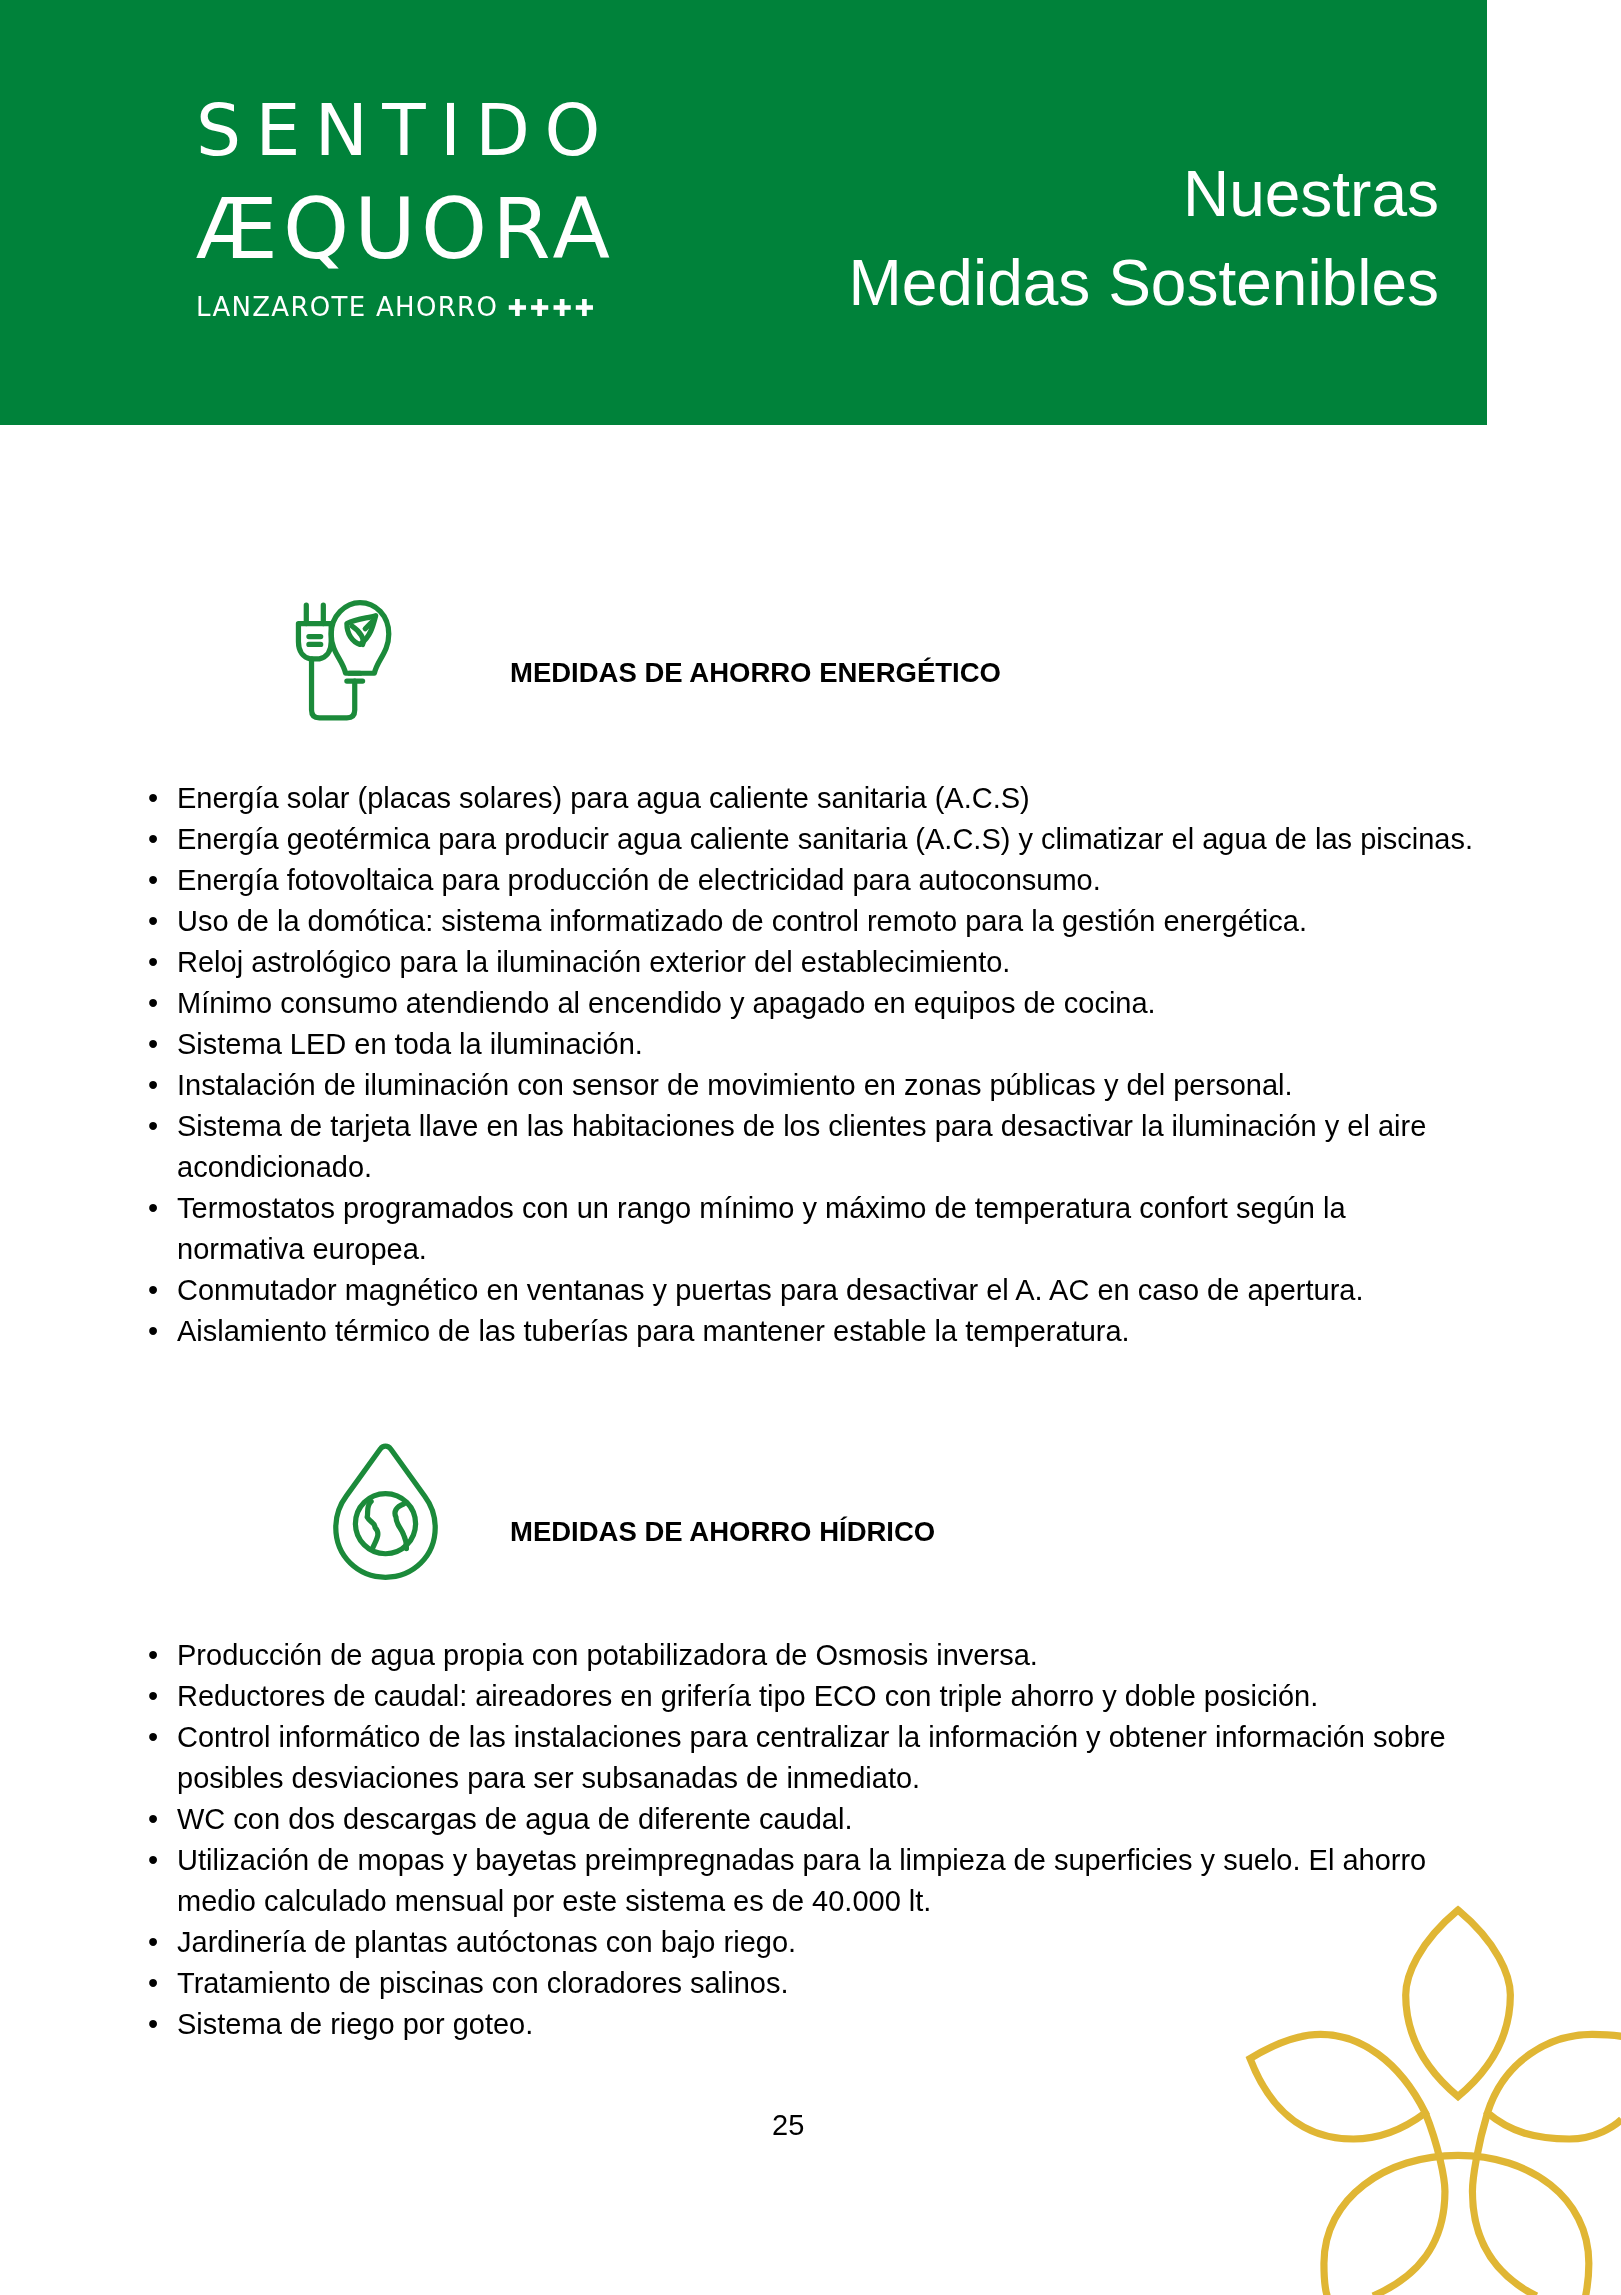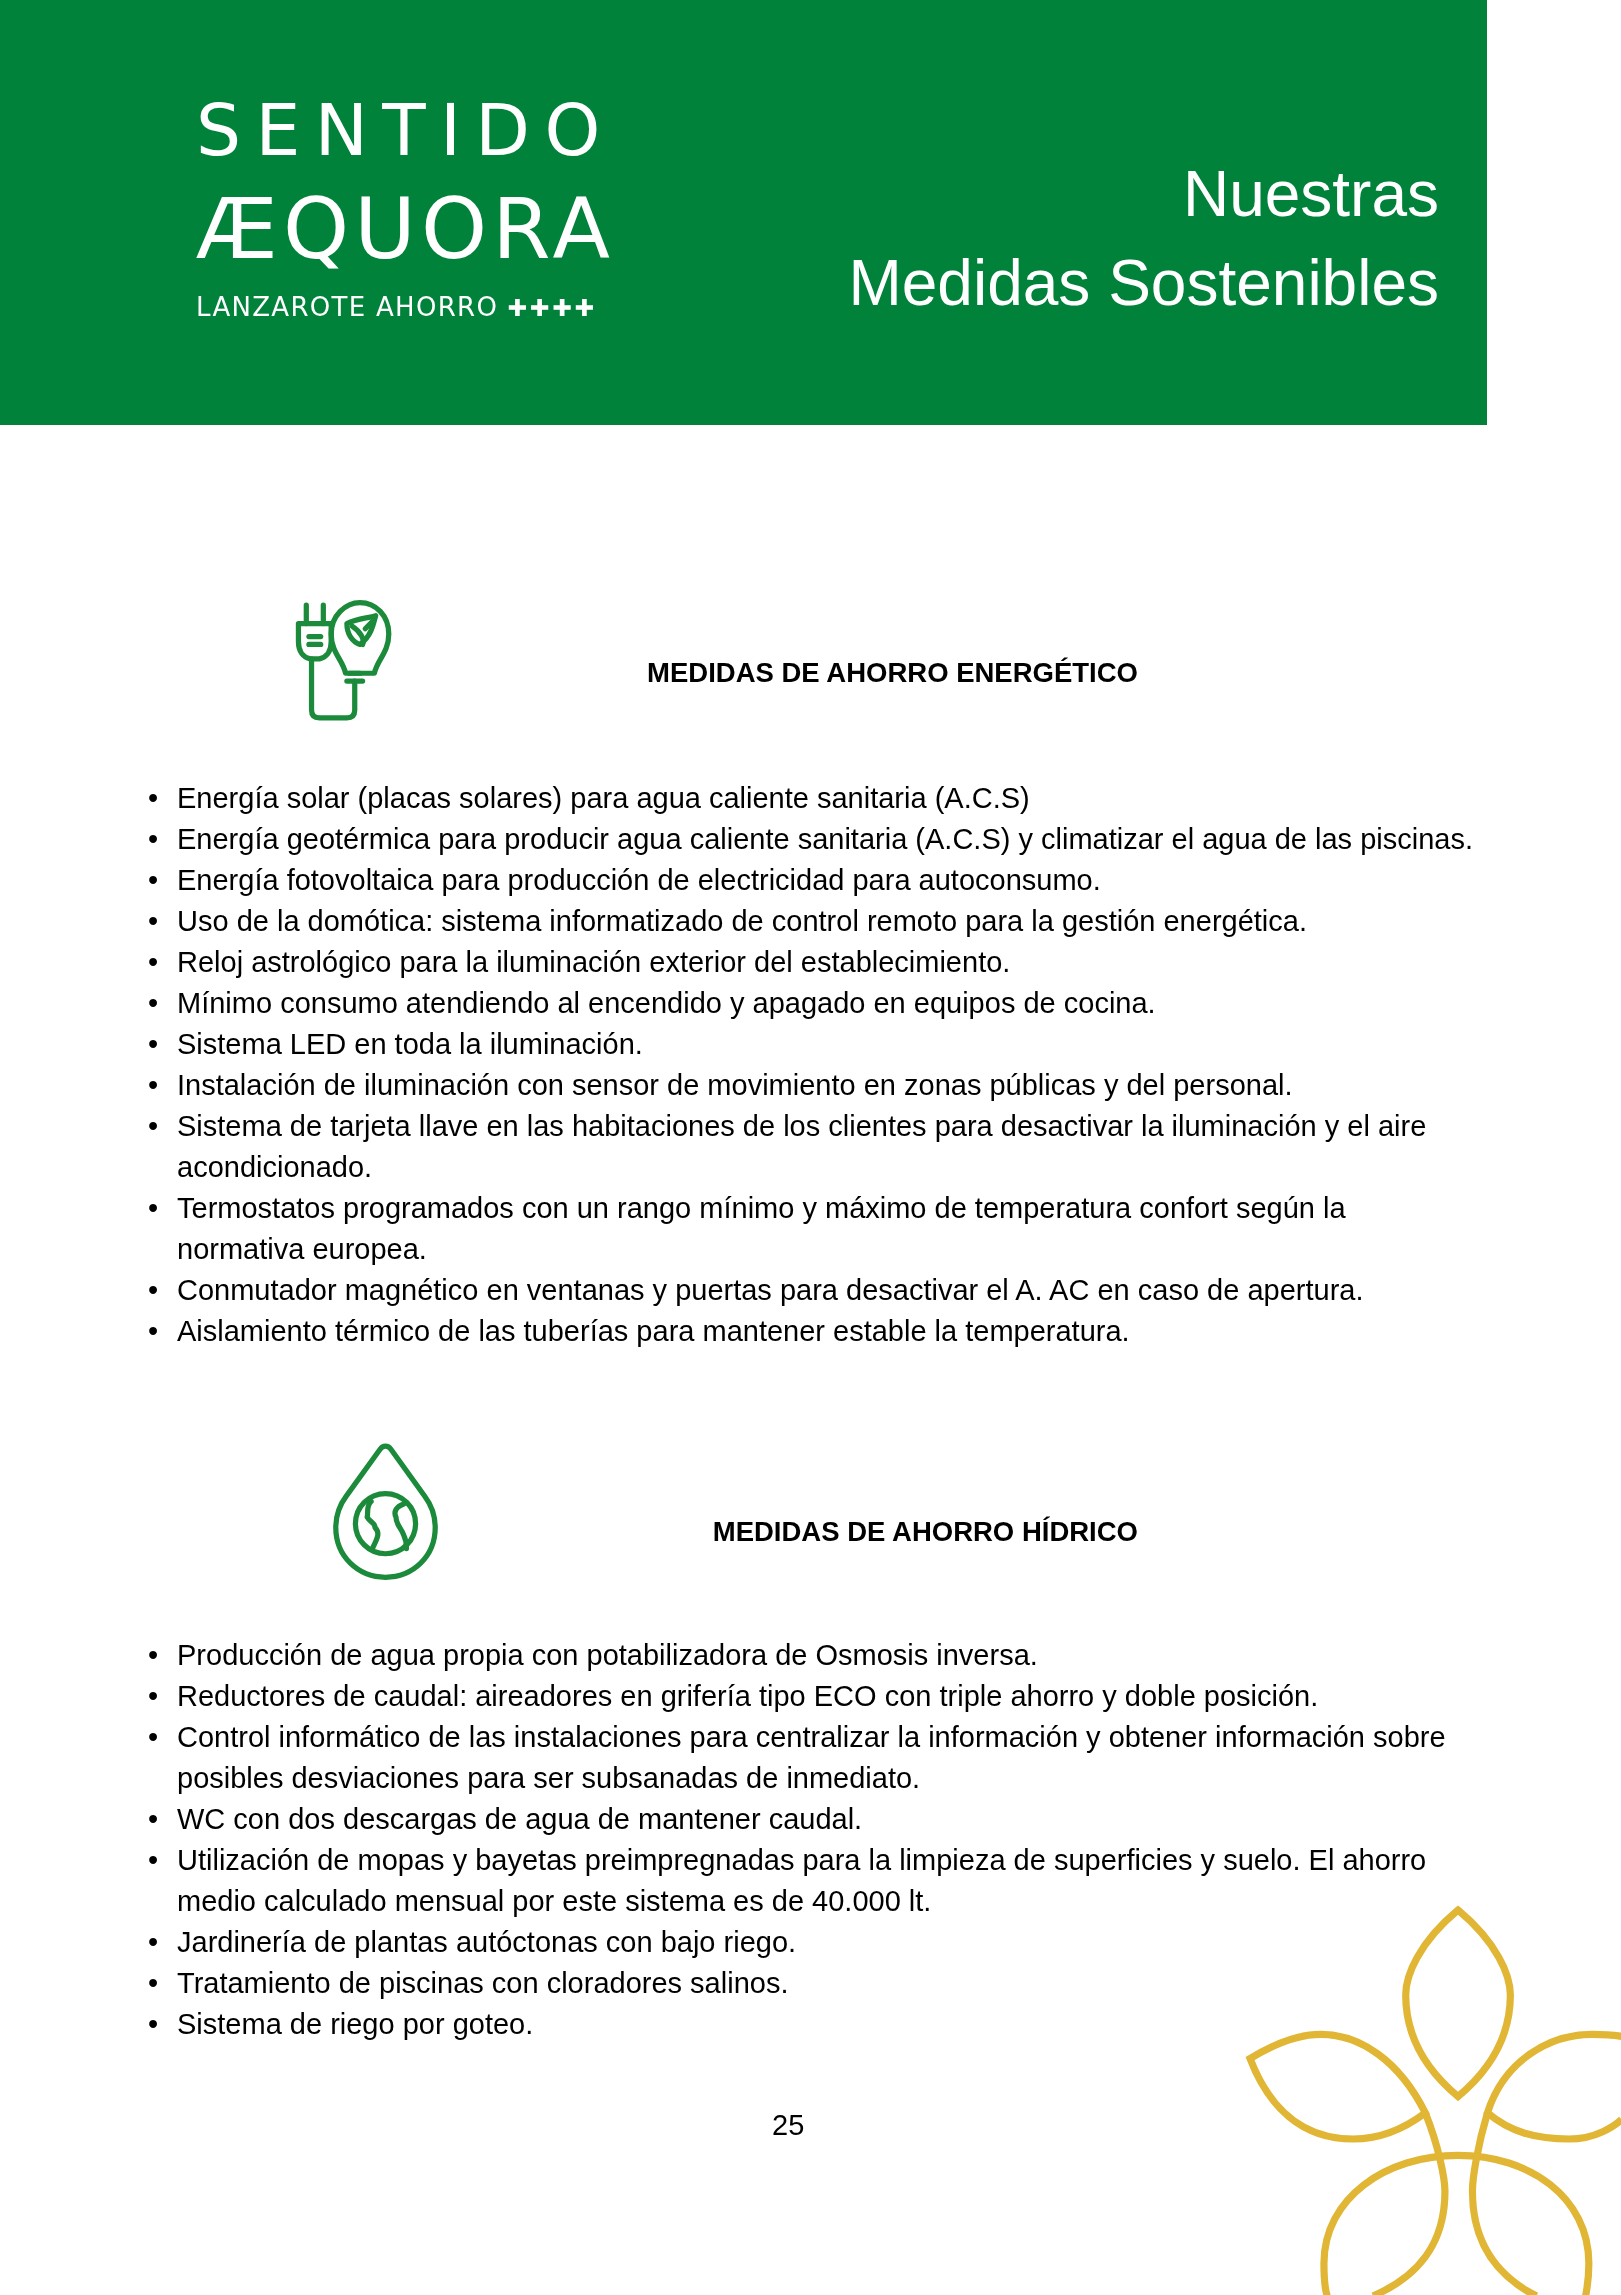--- a/index.html
+++ b/index.html
@@ -15,21 +15,21 @@
   .logo .l1 { font-size: 71px; letter-spacing: 14.4px; line-height: 78px; font-weight: 400; }
   .logo .l2 { font-size: 84px; letter-spacing: 5.2px; line-height: 92px; margin-top: 13px; font-weight: 400; }
   .logo .l3 { font-size: 26px; letter-spacing: 1.3px; line-height: 33px; margin-top: 15.7px; white-space: nowrap; }
   .logo .l3 .stars { letter-spacing: 2.6px; font-size: 23.5px; }
   .title {
     position: absolute; left: 785px; top: 150px; width: 654px; text-align: right;
     color: #fff; font-size: 64px; line-height: 89px;
   }
   .section-icon { position: absolute; }
   .section-heading {
-    position: absolute; font-weight: bold; font-size: 27.5px; text-align: right;
+    position: absolute; font-weight: bold; font-size: 27.5px; text-align: left;
   }
   ul.measures {
     position: absolute; left: 144px; width: 1413px; margin: 0; padding: 0; list-style: none;
     font-size: 29px; line-height: 41px;
   }
   ul.measures li { position: relative; padding-left: 33px; }
   ul.measures li::before {
     content: "•"; position: absolute; left: 3.9px; top: 0;
   }
   .page-number { position: absolute; left: 772px; top: 2109px; width: 78px; text-align: left; font-size: 29px; font-family: Liberation Sans, sans-serif; }
@@ -89,21 +89,21 @@
     <path d="M39 50 C35 54 37 58 36 62 C38 66 42 66 42 70 C46 74 44 78 40 86"></path>
     <path d="M64 52 C58 54 56 58 58 62 C58 68 62 70 64 76 C66 80 66 84 66 86"></path>
   </svg>
 </div>
 <div class="section-heading" style="left:510px; top:1516px; width:628px;">MEDIDAS DE AHORRO HÍDRICO</div>
 
 <ul class="measures" style="top:1635px;">
   <li>Producción de agua propia con potabilizadora de Osmosis inversa.</li>
   <li>Reductores de caudal: aireadores en grifería tipo ECO con triple ahorro y doble posición.</li>
   <li>Control informático de las instalaciones para centralizar la información y obtener información sobre posibles desviaciones para ser subsanadas de inmediato.</li>
-  <li>WC con dos descargas de agua de mantener caudal.</li>
+  <li>WC con dos descargas de agua de diferente caudal.</li>
   <li style="width:1308px;">Utilización de mopas y bayetas preimpregnadas para la limpieza de superficies y suelo. El ahorro medio calculado mensual por este sistema es de 40.000 lt.</li>
   <li>Jardinería de plantas autóctonas con bajo riego.</li>
   <li>Tratamiento de piscinas con cloradores salinos.</li>
   <li>Sistema de riego por goteo.</li>
 </ul>
 
 <div class="page-number">25</div>
 
 <div class="flower">
   <svg width="392" height="399" viewBox="0 0 599 610" fill="none" stroke="#e0b634" stroke-width="11">

